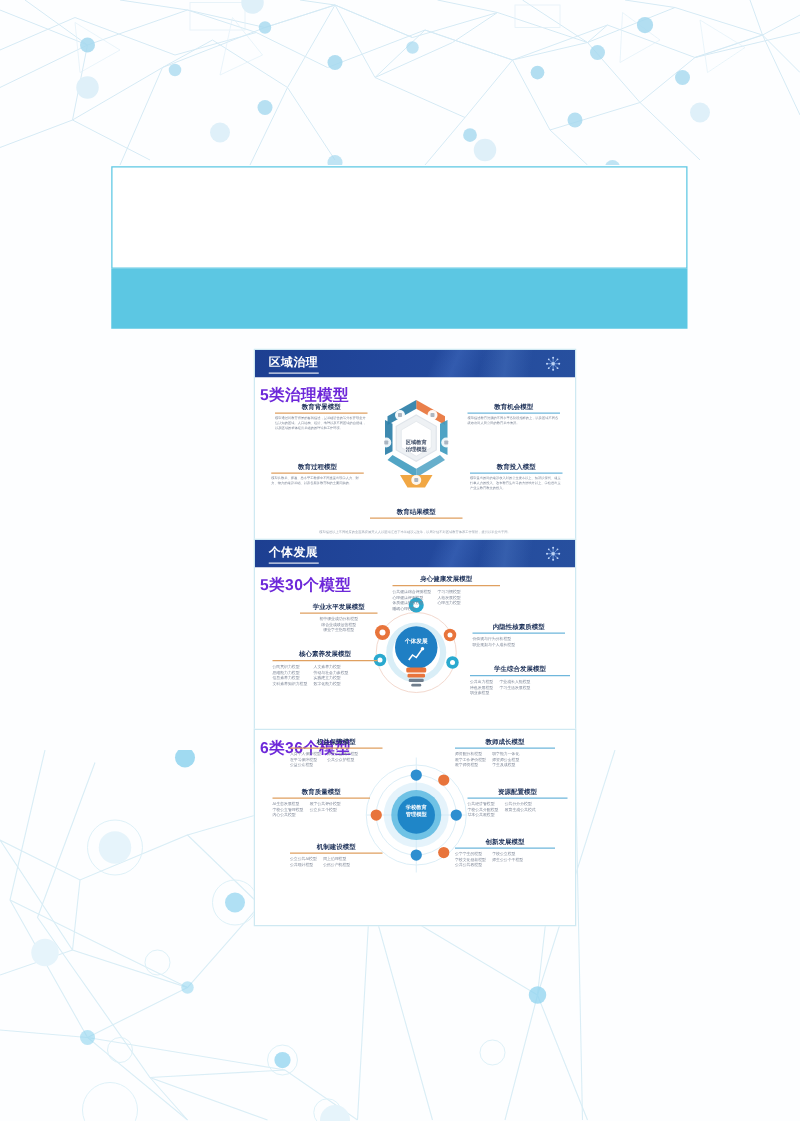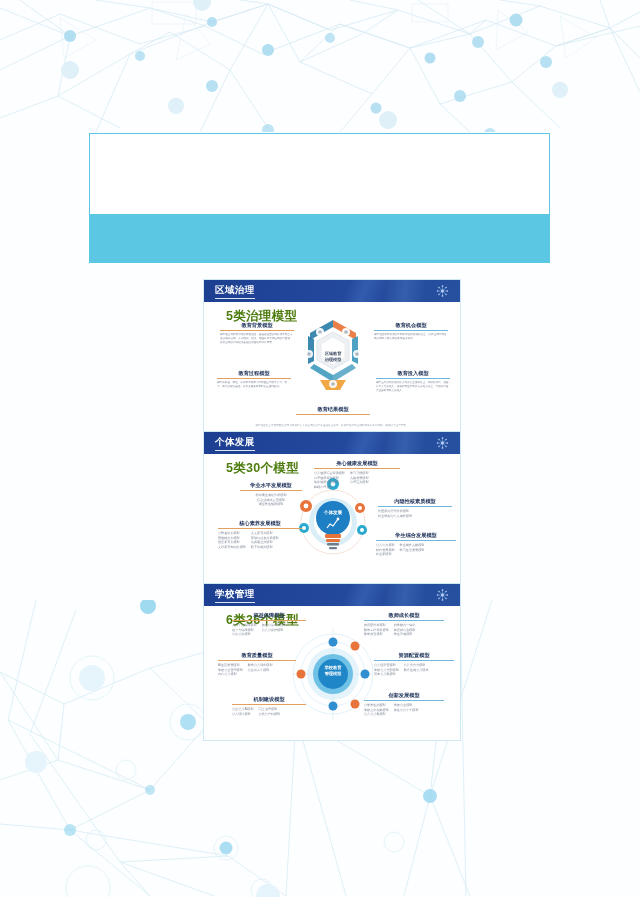--- a/index.html
+++ b/index.html
@@ -53,22 +53,22 @@
     font-size: 9.5px; font-weight: bold; color: #ffffff; letter-spacing: .4px;
     border-bottom: 1px solid rgba(255,255,255,.85); padding-bottom: 1px;
   }
   .head-icon {
     position: absolute; right: 11px; top: 50%; transform: translateY(-50%);
     width: 13px; height: 13px; opacity: .9;
   }
   .card-body { position: relative; height: calc(100% - 22px); background: #ffffff; }
 
   .big-title {
-    position: absolute; left: 22px; top: 6px;
-    font-size: 12.5px; font-weight: bold; color: #4d7c0f;
+    position: absolute; left: 4px; top: 6px;
+    font-size: 12.5px; font-weight: bold; color: #6d28d9;
     letter-spacing: .3px;
   }
 
   
   .lbl { position: absolute; }
   .lbl .t {
     font-size: 5.2px; font-weight: bold; color: #1b2f57; white-space: nowrap;
     padding-bottom: 1.2px; text-align: center;
   }
   .lbl .rule { height: .8px; background: #e0a060; margin-bottom: 1.8px; }
@@ -438,40 +438,20 @@
           <div>
             <div>学业成长人能模型</div>
             <div>学习生活发展模型</div>
           </div>
         </div>
       </div>
     </div>
   </div>
 
   <div class="card card-3">
-    <div class="card-head">
-      <div class="hl"></div>
-      <span class="head-title">学校管理</span>
-      <svg class="head-icon" viewBox="0 0 24 24">
-        <g stroke="#8fb9ee" stroke-width="1.1" fill="none">
-          <path d="M12 2 L12 22 M2 12 L22 12 M5 5 L19 19 M19 5 L5 19"></path>
-        </g>
-        <g fill="#cfe2ff">
-          <circle cx="12" cy="12" r="2.6"></circle>
-          <circle cx="12" cy="3" r="1.5"></circle>
-            <circle cx="12" cy="21" r="1.5"></circle>
-          <circle cx="3" cy="12" r="1.5"></circle>
-            <circle cx="21" cy="12" r="1.5"></circle>
-          <circle cx="5.5" cy="5.5" r="1.3"></circle>
-            <circle cx="18.5" cy="18.5" r="1.3"></circle>
-          <circle cx="18.5" cy="5.5" r="1.3"></circle>
-            <circle cx="5.5" cy="18.5" r="1.3"></circle>
-        </g>
-      </svg>
-    </div>
     <div class="card-body">
       <div class="big-title">6类36个模型</div>
 
       <div class="circwrap">
         <svg viewBox="0 0 82 108" width="82" height="108">
           <g stroke="#dceef7" stroke-width=".8" fill="none">
             <circle cx="41" cy="56" r="40"></circle>
             <circle cx="41" cy="56" r="32"></circle>
             <path d="M41 10 L41 102 M1 56 L81 56"></path>
           </g>

